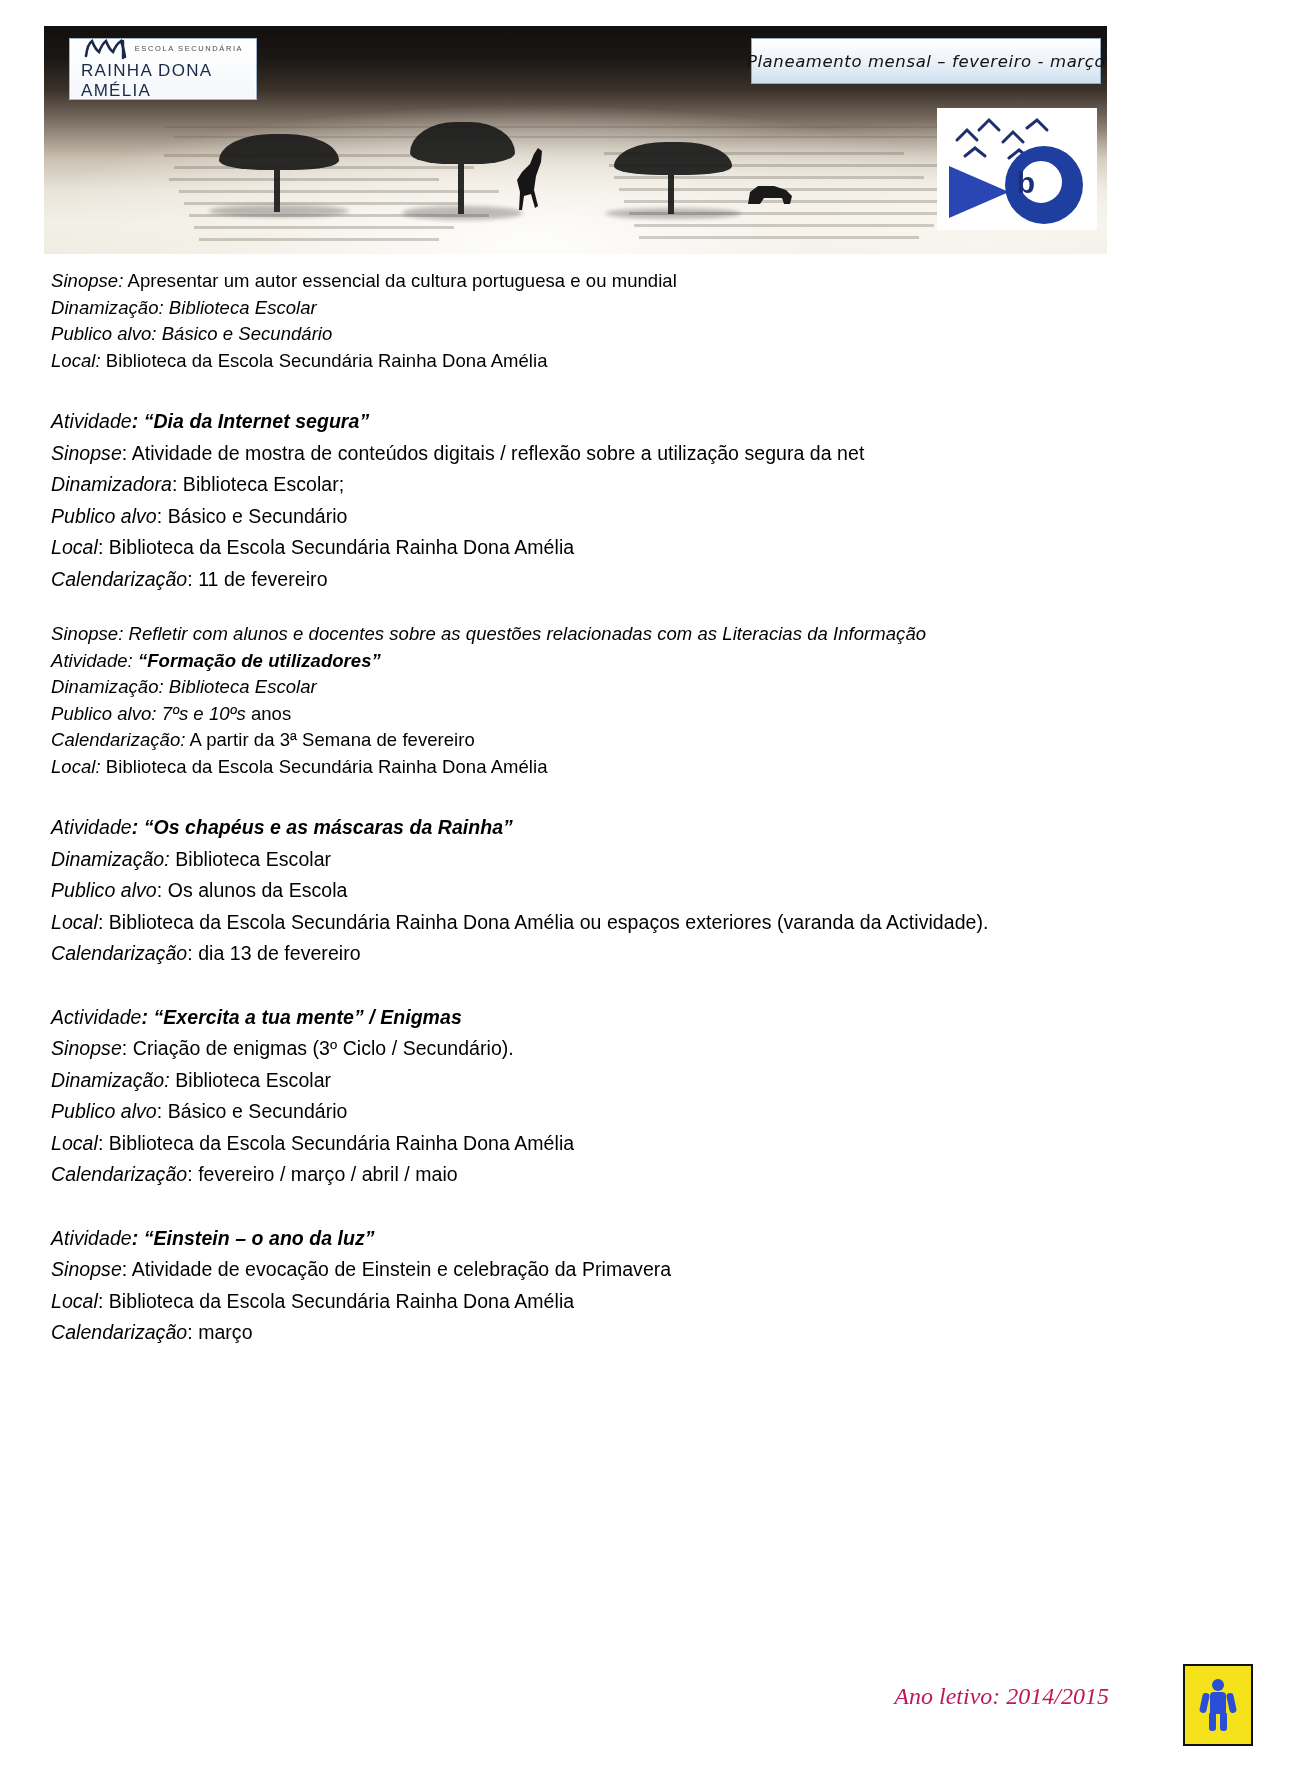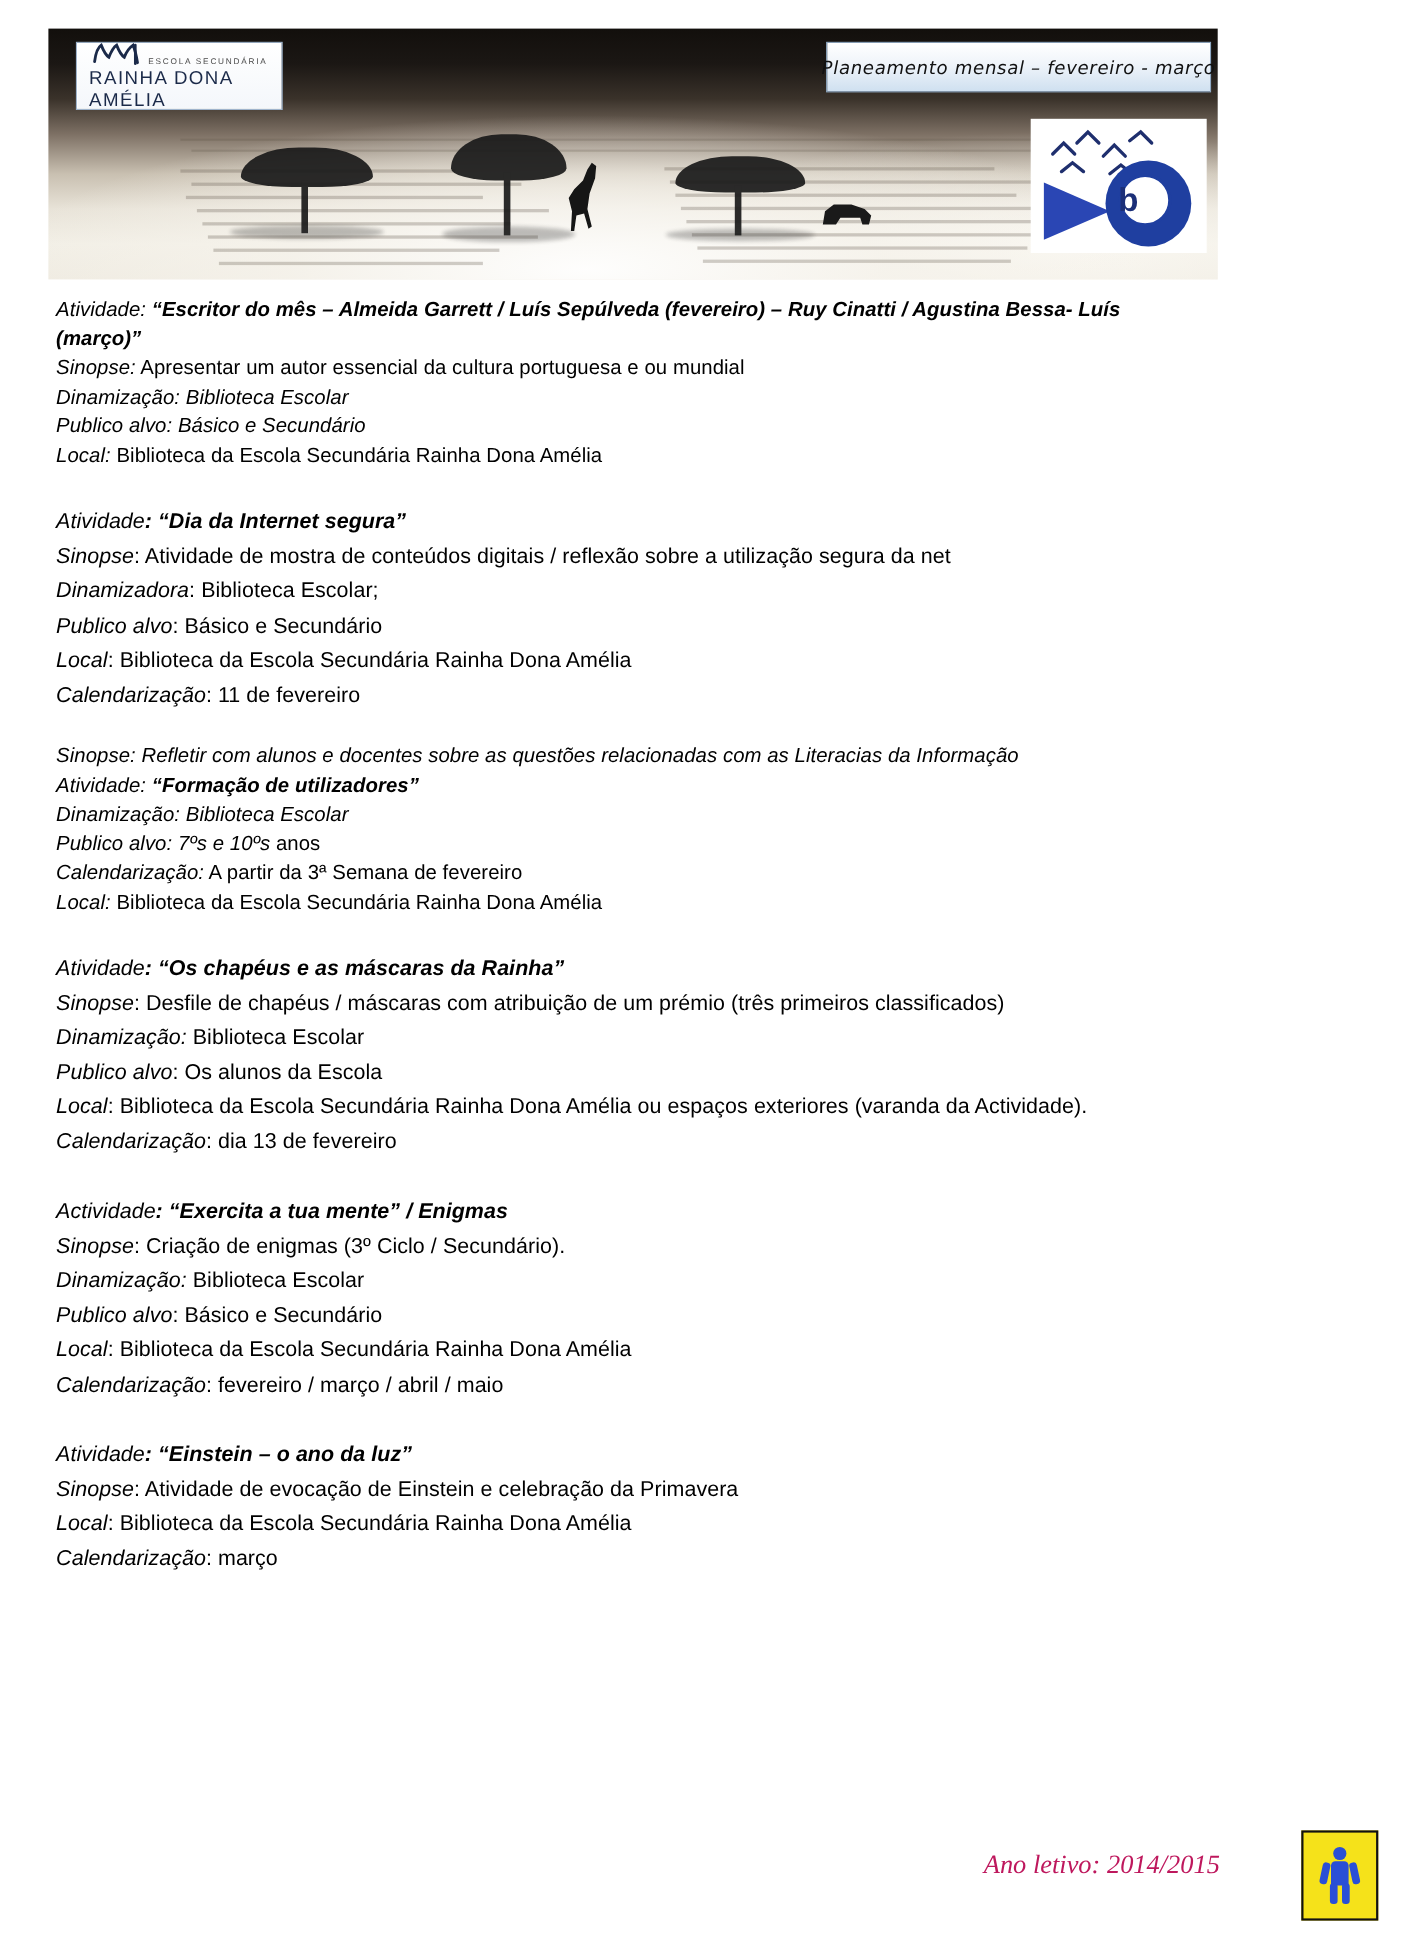--- a/index.html
+++ b/index.html
@@ -79,21 +79,21 @@
     background: linear-gradient(180deg, #ffffff 0%, #f4f7fb 100%);
     border: 1px solid #9fb4cc;
     box-shadow: 0 0 0 1px rgba(255,255,255,0.6) inset;
     display: flex;
     flex-direction: column;
     align-items: center;
     justify-content: center;
   }
   .logo-crown-row {
     display: flex;
-    align-items: flex-end;
+    align-items: center;
     gap: 6px;
   }
   .logo-sub {
     font-size: 7.5px;
     letter-spacing: 1.6px;
     color: #4a4a4a;
     font-family: "Liberation Sans", sans-serif;
   }
   .logo-main {
     font-size: 17px;
@@ -360,21 +360,20 @@
       </svg>
       <div class="be-triangle"></div>
       <div class="be-blue-circle"></div>
       <div class="be-inner-circle"></div>
       <div class="be-b">b</div>
     </div>
   </div>
 
   <div class="content" id="content">
       <div class="block sm">
-        <p><span class="lbl">Atividade:</span><span class="bold lbl"> “Escritor do mês – Almeida Garrett / Luís Sepúlveda (fevereiro) – Ruy Cinatti / Agustina Bessa- Luís (março)”</span></p>
         <p><span class="lbl">Sinopse:</span><span> Apresentar um autor essencial da cultura portuguesa e ou mundial</span></p>
         <p><span class="lbl">Dinamização: Biblioteca Escolar</span></p>
         <p><span class="lbl">Publico alvo: Básico e Secundário</span></p>
         <p><span class="lbl">Local:</span><span> Biblioteca da Escola Secundária Rainha Dona Amélia</span></p>
       </div>
       <div class="gap-lg"></div>
       <div class="block lg">
         <p><span class="lbl">Atividade</span><span class="bold lbl">: “Dia da Internet segura”</span></p>
         <p><span class="lbl">Sinopse</span><span>: Atividade de mostra de conteúdos digitais / reflexão sobre a utilização segura da net</span></p>
         <p><span class="lbl">Dinamizadora</span><span>: Biblioteca Escolar;</span></p>
@@ -387,21 +386,20 @@
         <p><span class="lbl">Sinopse: Refletir com alunos e docentes sobre as questões relacionadas com as Literacias da Informação</span></p>
         <p><span class="lbl">Atividade:</span><span class="bold lbl"> “Formação de utilizadores”</span></p>
         <p><span class="lbl">Dinamização: Biblioteca Escolar</span></p>
         <p><span class="lbl">Publico alvo: 7ºs e 10ºs</span><span> anos</span></p>
         <p><span class="lbl">Calendarização:</span><span> A partir da 3ª Semana de fevereiro</span></p>
         <p><span class="lbl">Local:</span><span> Biblioteca da Escola Secundária Rainha Dona Amélia</span></p>
       </div>
       <div class="gap-lg"></div>
       <div class="block lg">
         <p><span class="lbl">Atividade</span><span class="bold lbl">: “Os chapéus e as máscaras da Rainha”</span></p>
-        <p><span class="lbl">Sinopse</span><span>: Desfile de chapéus / máscaras com atribuição de um prémio (três primeiros classificados)</span></p>
         <p><span class="lbl">Dinamização:</span><span> Biblioteca Escolar</span></p>
         <p><span class="lbl">Publico alvo</span><span>: Os alunos da Escola</span></p>
         <p><span class="lbl">Local</span><span>: Biblioteca da Escola Secundária Rainha Dona Amélia ou espaços exteriores (varanda da Actividade).</span></p>
         <p><span class="lbl">Calendarização</span><span>: dia 13 de fevereiro</span></p>
       </div>
       <div class="gap-lg"></div>
       <div class="block lg">
         <p><span class="lbl">Actividade</span><span class="bold lbl">: “Exercita a tua mente” / Enigmas</span></p>
         <p><span class="lbl">Sinopse</span><span>: Criação de enigmas (3º Ciclo / Secundário).</span></p>
         <p><span class="lbl">Dinamização:</span><span> Biblioteca Escolar</span></p>

